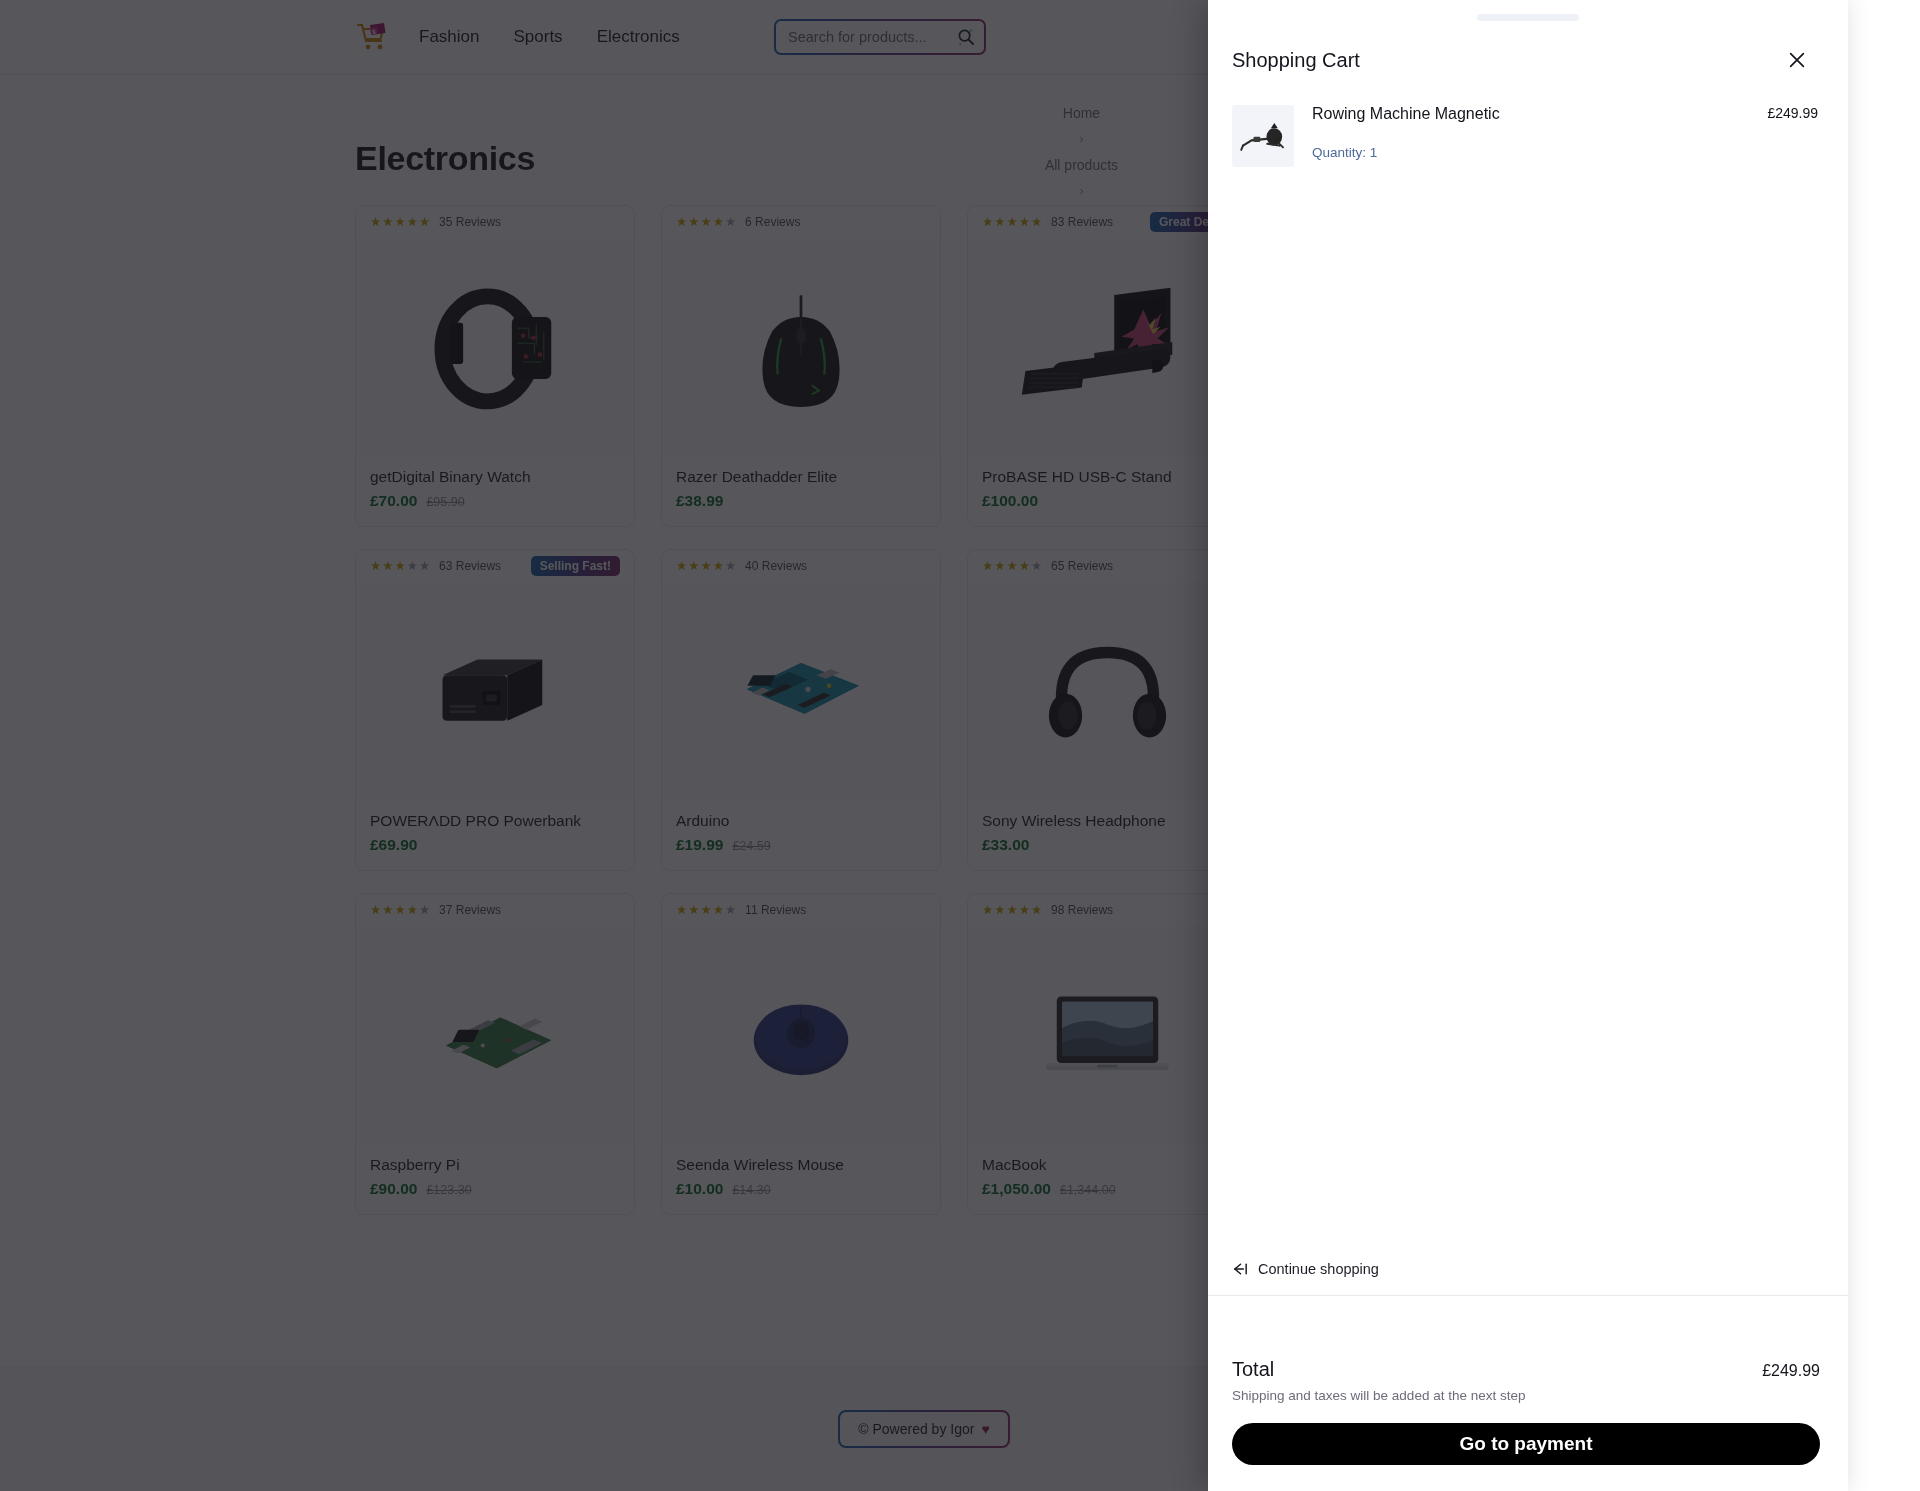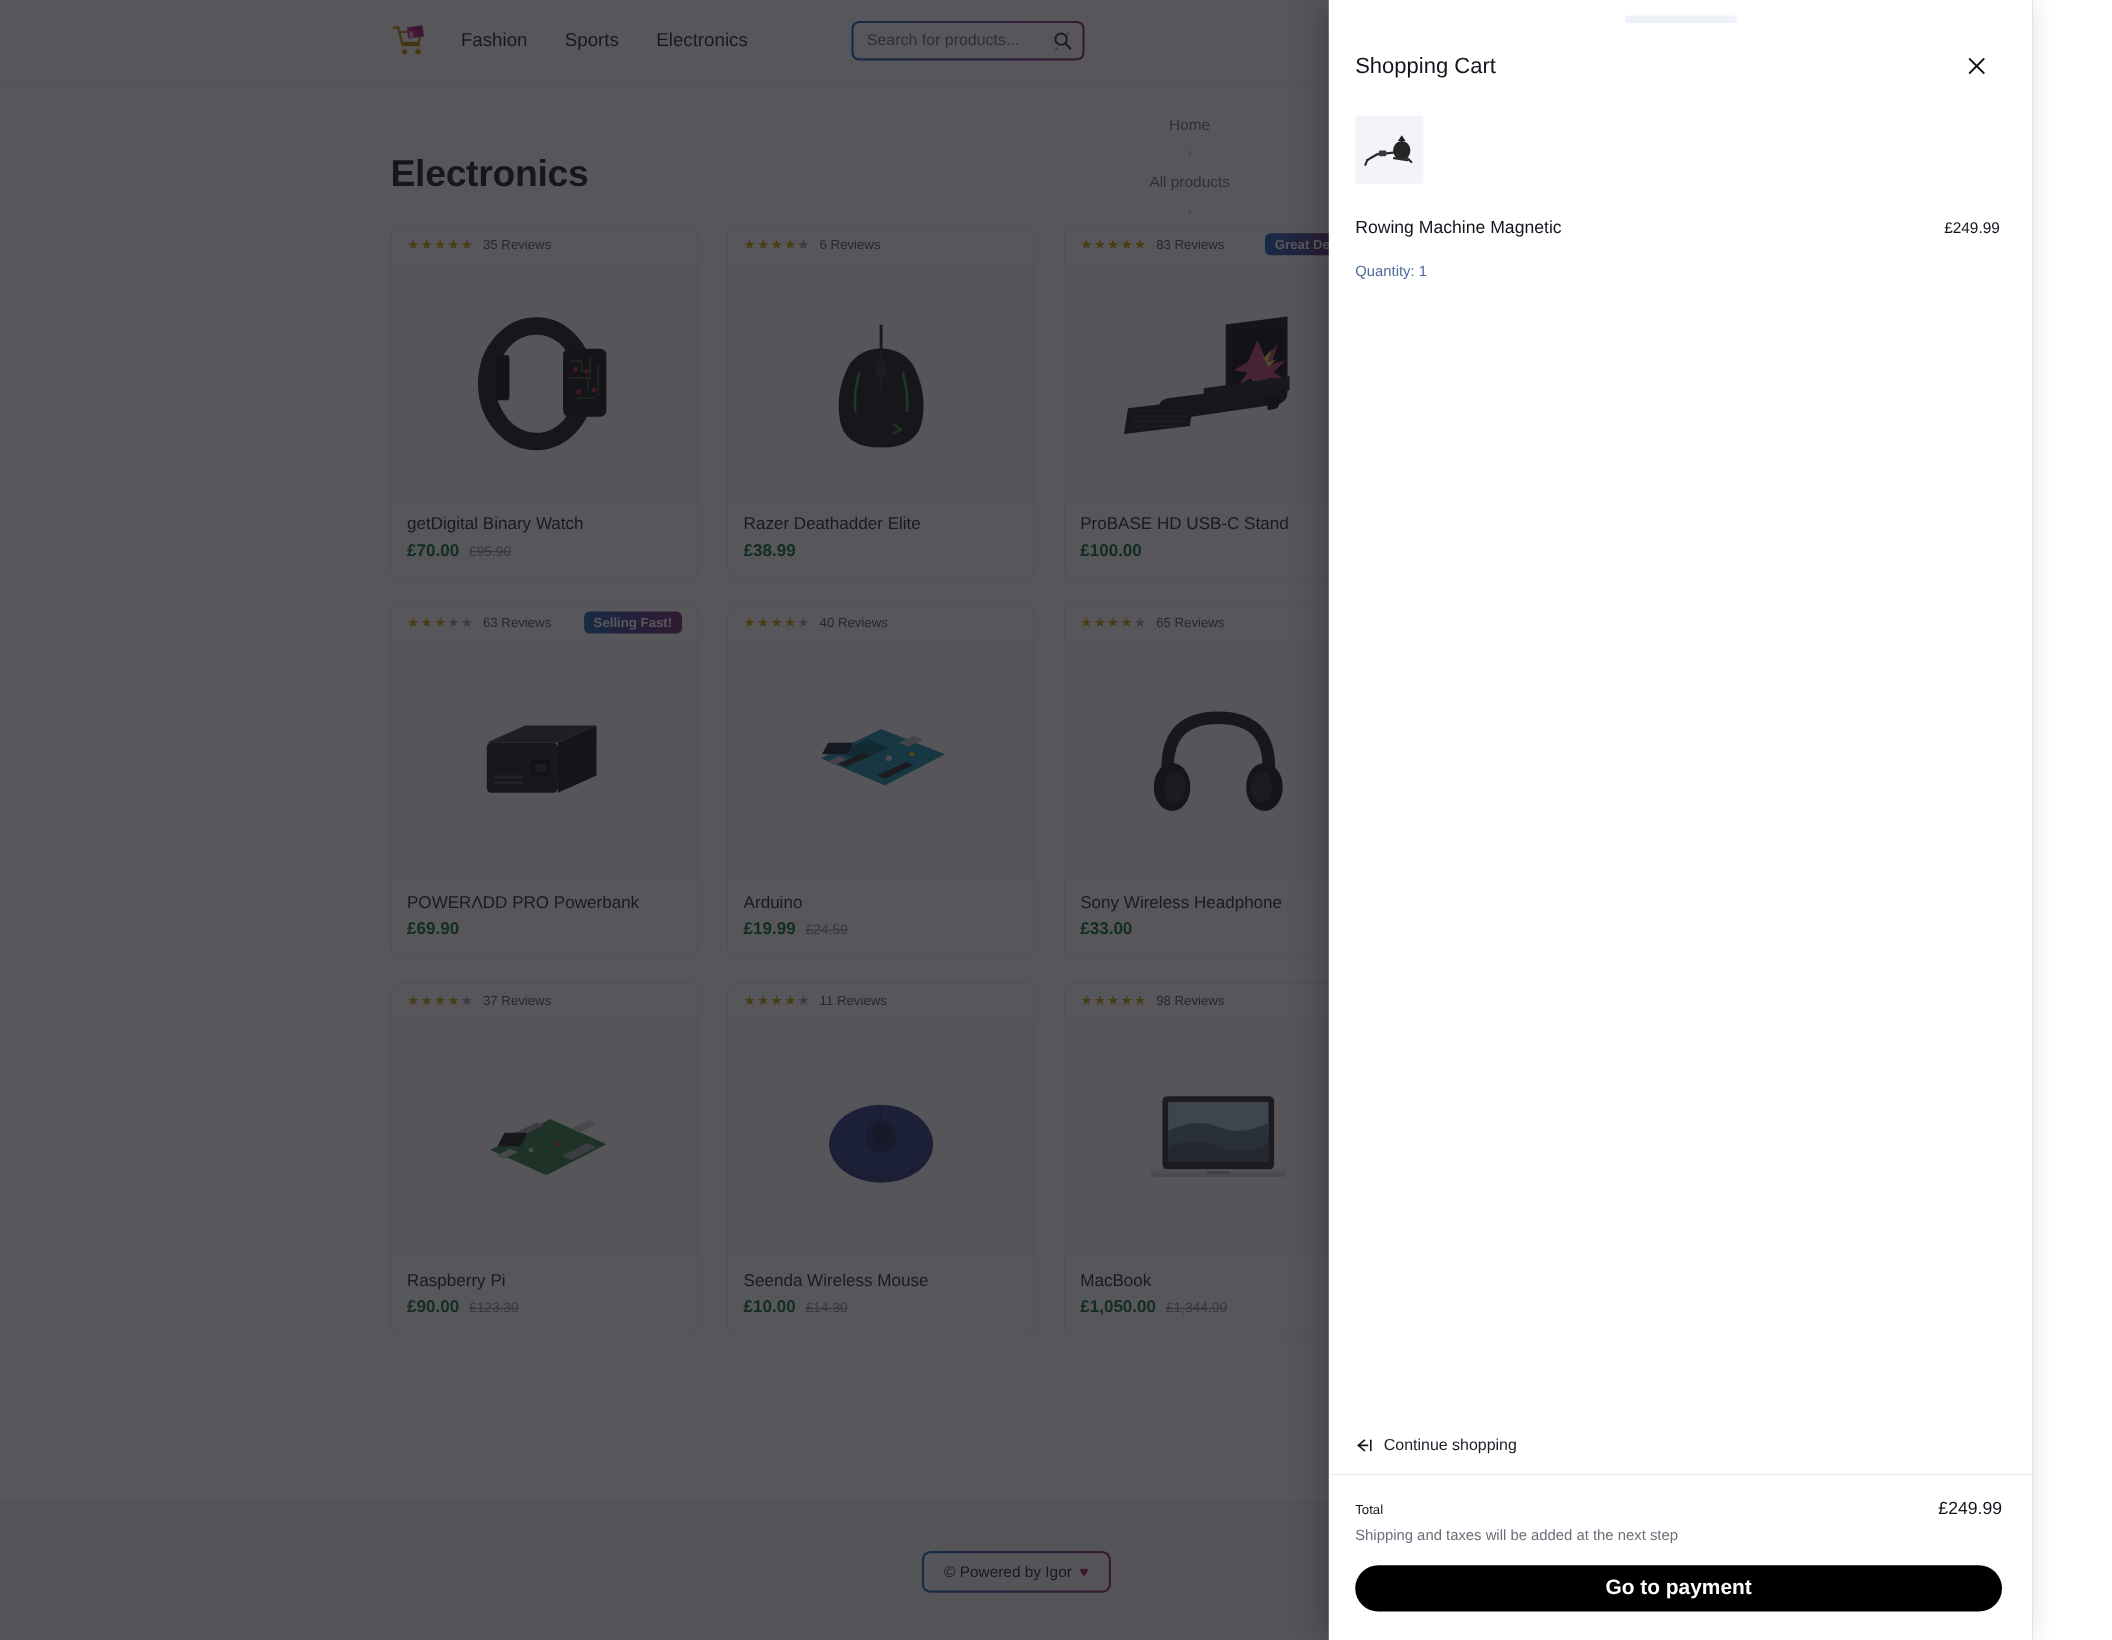--- a/index.html
+++ b/index.html
@@ -124,42 +124,42 @@
   .cart-head {
     display:flex; align-items:center; padding: 24px 36px 0 24px;
   }
   .cart-title { font-size:20px; color:#14141d; }
   .close-btn {
     margin-left:auto; width:30px; height:30px; display:flex;
     align-items:center; justify-content:center; cursor:pointer;
     background:none; border:none; color:#14141d;
   }
   .cart-items { flex:1; padding: 30px 30px 0 24px; overflow:hidden; }
-  .cart-item { display:flex; gap:32px;flex-direction:column; }
+  .cart-item { display:flex; gap:18px; }
   .item-thumb {
     width:62px; height:62px; background:#f2f4f9; border-radius:3px;
     display:flex; align-items:center; justify-content:center; flex:0 0 auto;
   }
   .item-main { flex:1; display:flex; flex-direction:column; }
   .item-row1 { display:flex; align-items:flex-start; }
   .item-name { font-size:16px; color:#14141d; }
   .item-price { margin-left:auto; font-size:14px; color:#14141d; white-space:nowrap; }
   .item-qty { margin-top: 22px; font-size:13.5px; color:#4d6a9a; }
 
   .continue-row {
     border-top:1px solid #eceef2; 
     border-top:none;
     padding: 0 24px 18px; display:flex; align-items:center; gap:10px;
   }
   .continue-link { font-size:14.5px; color:#1d1d28; text-decoration:none; }
   .back-icon { width:16px; height:14px; color:#14141d; }
 
   .cart-footer { border-top:1px solid #e8eaef; padding: 22px 28px 26px 24px; }
   .total-row { display:flex; align-items:baseline; }
-  .total-label { font-size:12px; color:#14141d; }
+  .total-label { font-size:20px; color:#14141d;margin-top:40px; }
   .total-amount { margin-left:auto; font-size:16px; color:#14141d; }
   .ship-note { margin-top:7px; font-size:13.5px; color:#6c6c7a; }
   .pay-btn {
     margin-top: 20px; width:100%; height:42px; border:none; border-radius:21px;
     background:#000000; color:#fff; font-size:19px; font-weight:bold;
     font-family:Liberation Sans, sans-serif; cursor:pointer;
   }
 </style>
 </head>
 <body>

